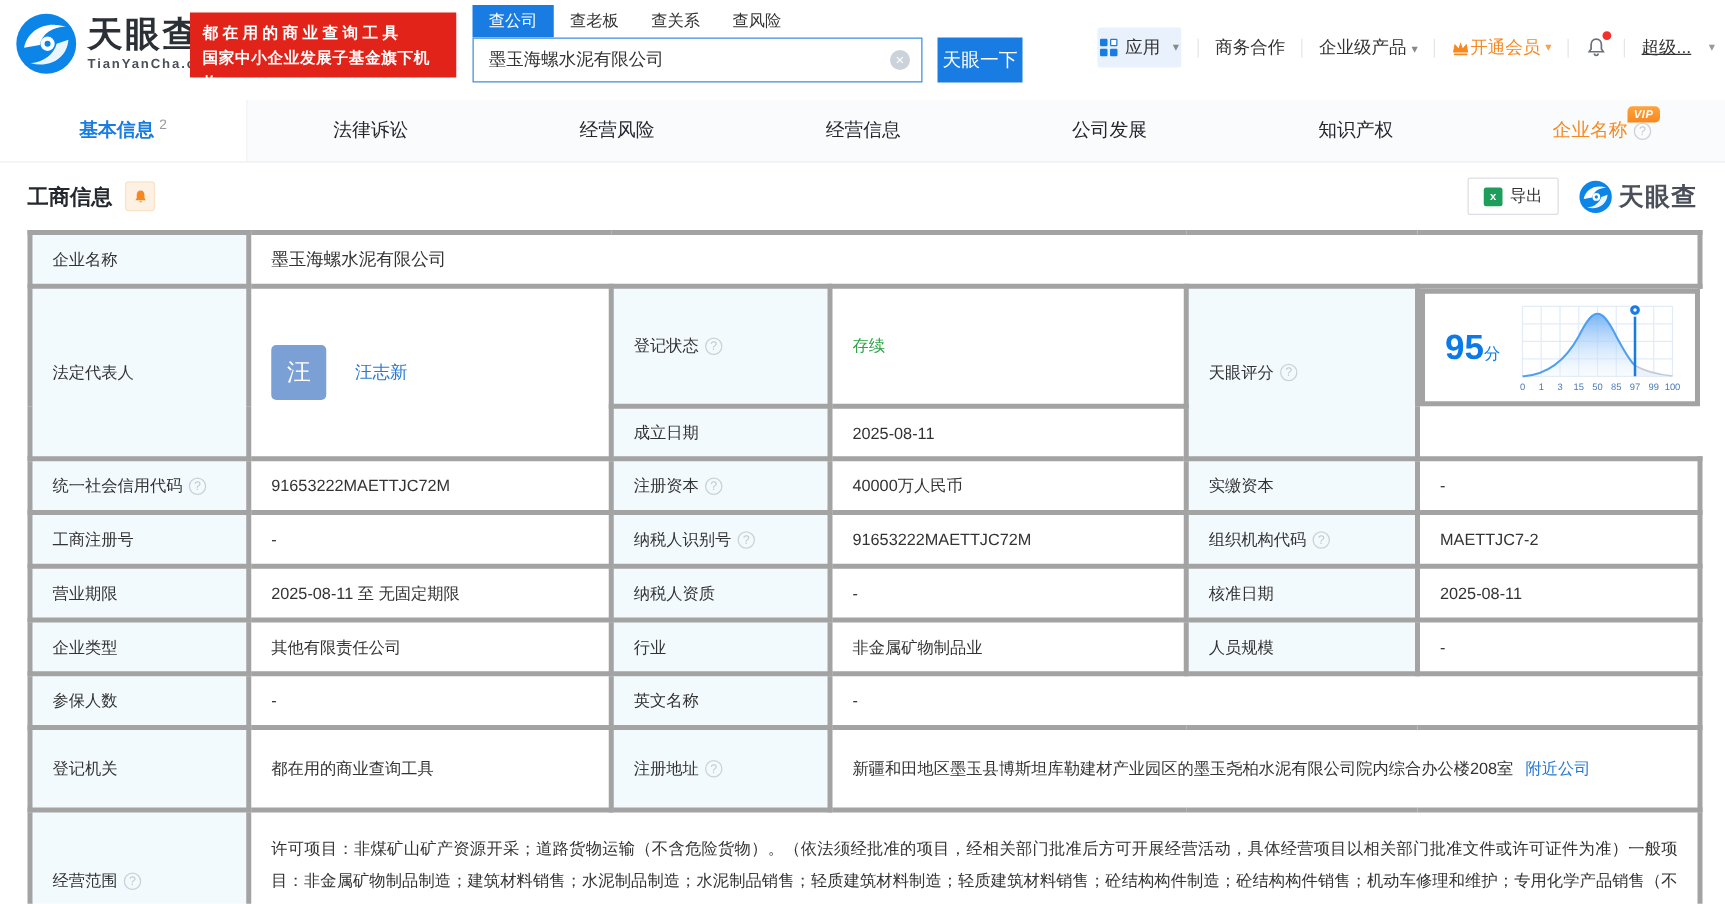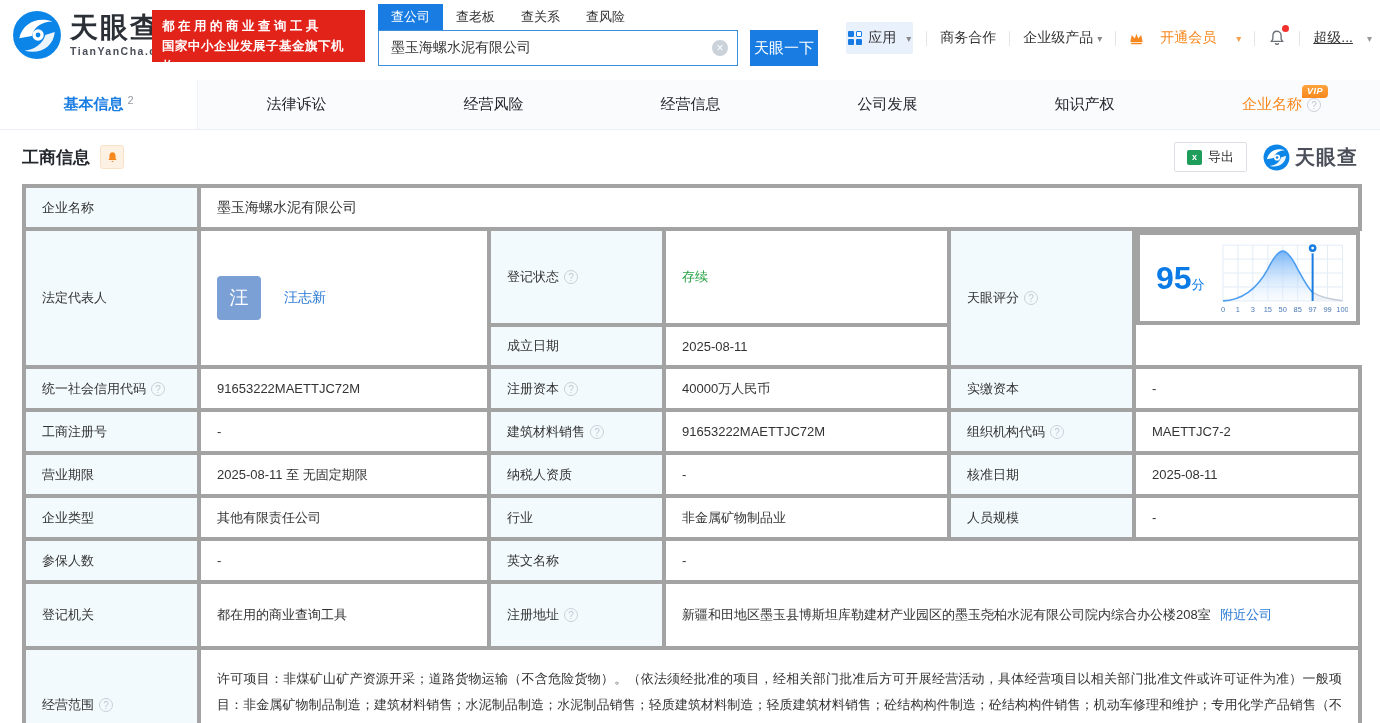--- a/index.html
+++ b/index.html
@@ -30,21 +30,21 @@
     font-size:15px; cursor:pointer; font-family:inherit; }
 
   .top-menu { position:absolute; right:8px; top:22px; display:flex; align-items:center; font-size:14px; }
   .tm-sep { width:1px; height:15px; background:#e3e5e8; margin:0 13px; }
   .apps-chip { display:flex; align-items:center; gap:6px; background:#e8f1fc; padding:7px 2px; border-radius:2px; cursor:pointer; }
   .grid-ic { display:inline-grid; grid-template-columns:6px 6px; grid-template-rows:6px 6px; gap:2px; }
   .grid-ic i { background:#187ce2; border-radius:1px; }
   .grid-ic i.o { background:#fff; border:1.5px solid #187ce2; }
   .caret { font-size:10px; color:#888; margin-left:4px; }
   .menu-item { cursor:pointer; white-space:nowrap; }
-  .vip-link { color:#f7881f; display:flex; align-items:center; gap:16px; cursor:pointer; }
+  .vip-link { color:#f7881f; display:flex; align-items:center; gap:0; cursor:pointer; }
   .vip-link .caret { color:#f7a04f; }
   .bell-wrap { position:relative; cursor:pointer; display:flex; }
   .red-dot { position:absolute; right:-3px; top:-4px; width:7px; height:7px; border-radius:50%; background:#f3302b; }
   .super-link { color:#333; cursor:pointer;text-decoration:underline; }
   .end-caret { font-size:10px; color:#999; margin-left:14px; cursor:pointer; }
 
   
   .tabbar { display:flex; height:50px; margin-top:8px; background:#fafbfc; border-bottom:1px solid #ebeef2; }
   .tab { flex:1; display:flex; align-items:center; justify-content:center; font-size:15px; color:#23272e;
     cursor:pointer; position:relative; }
@@ -79,21 +79,21 @@
   tr.r-half { height:42px; }
   tr.r-addr { height:66px; }
   tr.r-scope { height:114px; }
   .green { color:#2aa346; }
   .link { color:#2878d4; cursor:pointer; text-decoration:none; }
   .person { display:flex; align-items:center; gap:12px; }
   .avatar { width:44px; height:44px; border-radius:4px; background:#7ba0d6; color:#fff; font-size:19px;
     display:flex; align-items:center; justify-content:center; flex:none; }
   .person .link { font-size:14px;margin-left:11px; }
   .score-cell { display:flex; align-items:center; gap:12px; padding:4px 8px 4px 16px !important; }
-  .score-num { font-size:32px; font-weight:bold; color:#0a7be6; line-height:1; }
+  .score-num { font-size:28px; font-weight:bold; color:#0a7be6; line-height:1; }
   .score-unit { font-size:13px; color:#0a7be6; }
   .addr-val { line-height:24px; }
   .scope-val { line-height:26px; text-align:justify; }
   .lbl-flex { display:flex; align-items:center; }
 </style>
 </head>
 <body>
 
 <header class="topbar">
   <div class="logo">
@@ -317,21 +317,21 @@
     <td>40000万人民币</td>
     <td class="lbl">实缴资本</td>
     <td>-</td>
   </tr>
 
   <tr class="r-std">
     <td class="lbl">工商注册号</td>
     <td>-</td>
     <td class="lbl">
       <span class="lbl-flex">
-            <span>建筑材料销售</span>
+            <span>纳税人识别号</span>
             <span class="help-ic">?</span>
           </span>
     </td>
     <td>91653222MAETTJC72M</td>
     <td class="lbl">
       <span class="lbl-flex">
             <span>组织机构代码</span>
             <span class="help-ic">?</span>
           </span>
     </td>

